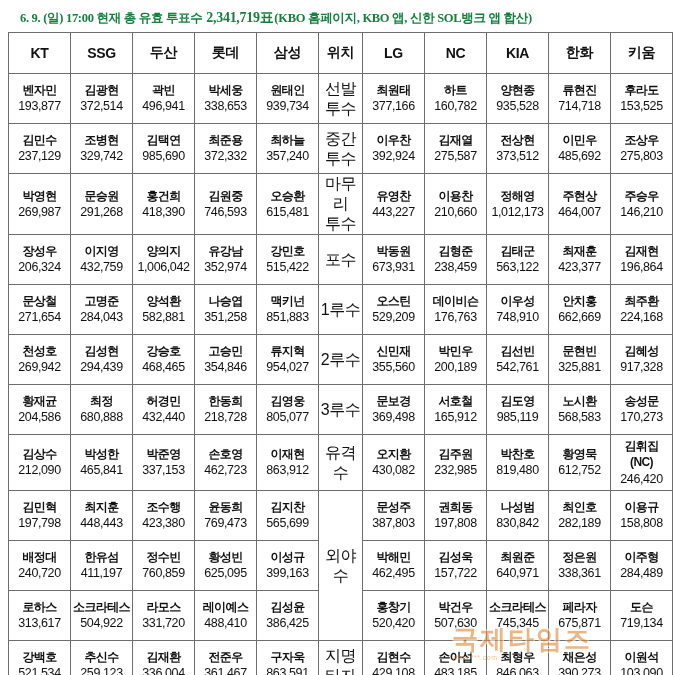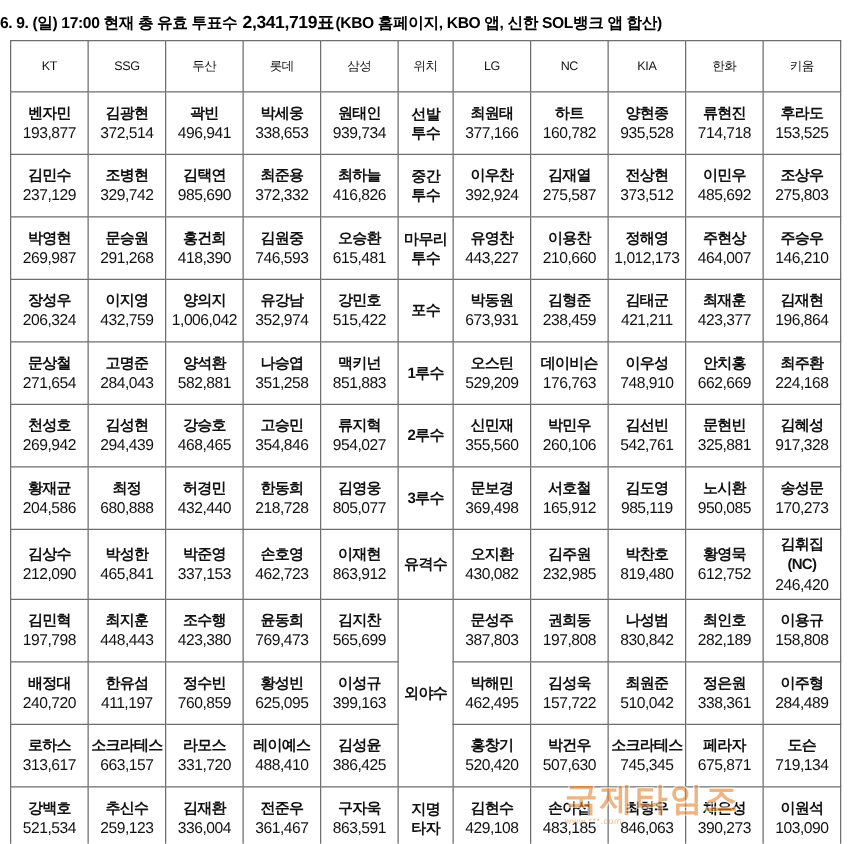--- a/index.html
+++ b/index.html
@@ -1,37 +1,37 @@
 <!DOCTYPE html>
 <html><head>
 <meta charset="utf-8">
 <style>
   html,body{margin:0;padding:0}
   body{
     width:680px;height:675px;background:#ffffff;position:relative;overflow:hidden;
     font-family:"Liberation Sans","DejaVu Sans",sans-serif;color:#111;
   }
   .title{
-    padding:9px 0 5px 0;font-size:12.5px;font-weight:700;letter-spacing:-0.3px;
-    white-space:nowrap;color:#000000;
+    padding:9px 0 5px 20px;font-size:12.5px;font-weight:700;letter-spacing:-0.3px;
+    white-space:nowrap;color:#15803d;font-family:Liberation Serif, serif;
   }
   .title .total{font-size:14px;font-weight:800;padding:0 1px}
   table.vote{
     border-collapse:collapse;table-layout:fixed;margin-left:8px;width:664px;
   }
   col.team{width:62px}
   col.pos{width:44px}
   th,td{
     border:1.5px solid #6e6e6e;text-align:center;vertical-align:middle;padding:0;
     background:#fff;
   }
-  th{height:40px;font-size:10px;font-weight:400;letter-spacing:-0.3px}
+  th{height:40px;font-size:14px;font-weight:700;letter-spacing:-0.3px}
   td{height:49px}
   tr.tall td{height:55px}
-  td.pos{font-weight:700;font-size:12px;line-height:1.25;white-space:pre-line;letter-spacing:-0.5px}
+  td.pos{font-weight:400;font-size:16px;line-height:1.25;white-space:pre-line;letter-spacing:-0.5px}
   .name{font-size:12px;font-weight:700;line-height:1.35;letter-spacing:-0.6px;white-space:pre-line}
   .votes{font-size:12.5px;font-weight:400;line-height:1.3;letter-spacing:-0.4px}
   .watermark{
     position:absolute;right:8px;bottom:14px;width:220px;text-align:left;
     pointer-events:none;opacity:.62;
   }
   .wm-text{
     font-size:26px;font-weight:800;color:#e28a3a;letter-spacing:2px;line-height:1;
     text-shadow:1px 1px 0 #fff,-1px -1px 0 #fff,1px -1px 0 #fff,-1px 1px 0 #fff;
   }
@@ -130,21 +130,21 @@
         <td>
           <div class="name">김택연</div>
           <div class="votes">985,690</div>
         </td>
         <td>
           <div class="name">최준용</div>
           <div class="votes">372,332</div>
         </td>
         <td>
           <div class="name">최하늘</div>
-          <div class="votes">416,826</div>
+          <div class="votes">357,240</div>
         </td>
         <td class="pos" rowspan="1">중간
 투수</td>
         <td>
           <div class="name">이우찬</div>
           <div class="votes">392,924</div>
         </td>
         <td>
           <div class="name">김재열</div>
           <div class="votes">275,587</div>
@@ -231,21 +231,21 @@
         <td>
           <div class="name">박동원</div>
           <div class="votes">673,931</div>
         </td>
         <td>
           <div class="name">김형준</div>
           <div class="votes">238,459</div>
         </td>
         <td>
           <div class="name">김태군</div>
-          <div class="votes">421,211</div>
+          <div class="votes">563,122</div>
         </td>
         <td>
           <div class="name">최재훈</div>
           <div class="votes">423,377</div>
         </td>
         <td>
           <div class="name">김재현</div>
           <div class="votes">196,864</div>
         </td>
       </tr>
@@ -313,21 +313,21 @@
           <div class="name">류지혁</div>
           <div class="votes">954,027</div>
         </td>
         <td class="pos" rowspan="1">2루수</td>
         <td>
           <div class="name">신민재</div>
           <div class="votes">355,560</div>
         </td>
         <td>
           <div class="name">박민우</div>
-          <div class="votes">260,106</div>
+          <div class="votes">200,189</div>
         </td>
         <td>
           <div class="name">김선빈</div>
           <div class="votes">542,761</div>
         </td>
         <td>
           <div class="name">문현빈</div>
           <div class="votes">325,881</div>
         </td>
         <td>
@@ -364,21 +364,21 @@
         <td>
           <div class="name">서호철</div>
           <div class="votes">165,912</div>
         </td>
         <td>
           <div class="name">김도영</div>
           <div class="votes">985,119</div>
         </td>
         <td>
           <div class="name">노시환</div>
-          <div class="votes">950,085</div>
+          <div class="votes">568,583</div>
         </td>
         <td>
           <div class="name">송성문</div>
           <div class="votes">170,273</div>
         </td>
       </tr>
       <tr class="tall">
         <td>
           <div class="name">김상수</div>
           <div class="votes">212,090</div>
@@ -489,39 +489,39 @@
         <td>
           <div class="name">박해민</div>
           <div class="votes">462,495</div>
         </td>
         <td>
           <div class="name">김성욱</div>
           <div class="votes">157,722</div>
         </td>
         <td>
           <div class="name">최원준</div>
-          <div class="votes">510,042</div>
+          <div class="votes">640,971</div>
         </td>
         <td>
           <div class="name">정은원</div>
           <div class="votes">338,361</div>
         </td>
         <td>
           <div class="name">이주형</div>
           <div class="votes">284,489</div>
         </td>
       </tr>
       <tr>
         <td>
           <div class="name">로하스</div>
           <div class="votes">313,617</div>
         </td>
         <td>
           <div class="name">소크라테스</div>
-          <div class="votes">663,157</div>
+          <div class="votes">504,922</div>
         </td>
         <td>
           <div class="name">라모스</div>
           <div class="votes">331,720</div>
         </td>
         <td>
           <div class="name">레이예스</div>
           <div class="votes">488,410</div>
         </td>
         <td>

